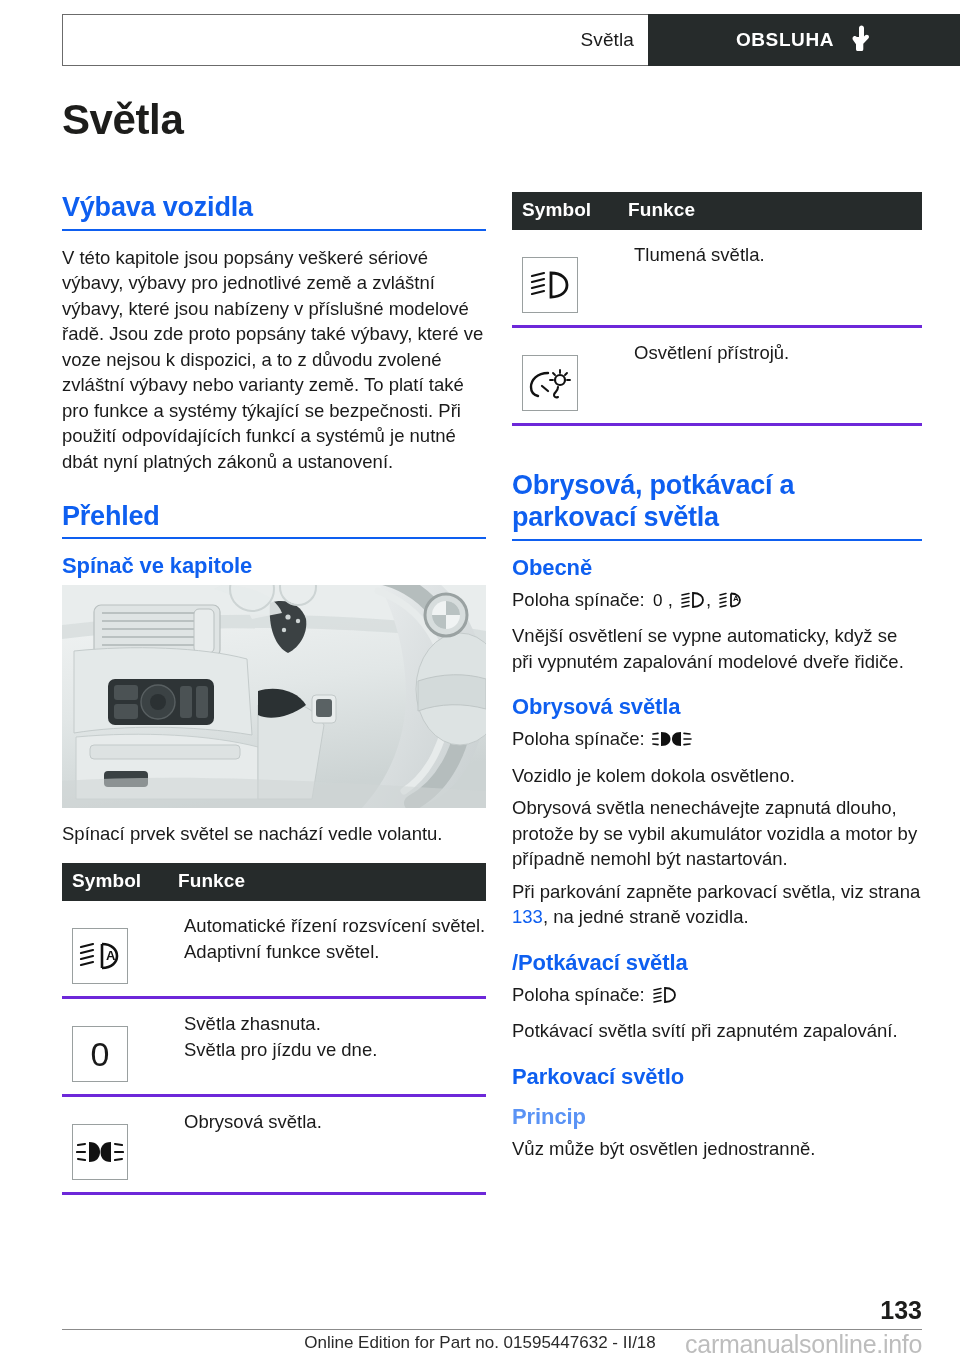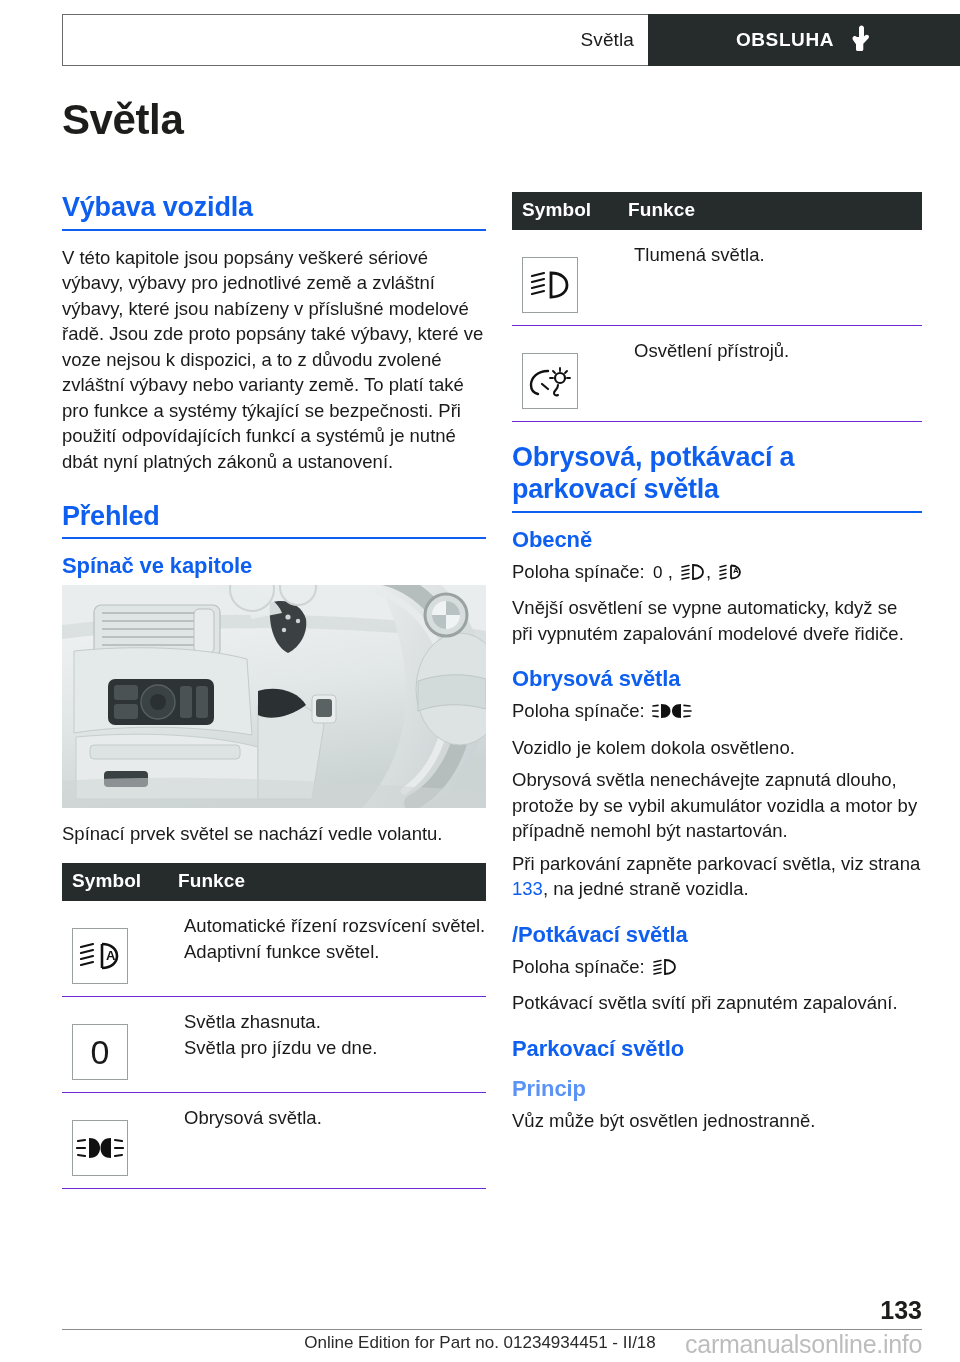--- a/index.html
+++ b/index.html
@@ -145,21 +145,21 @@
     background: #262b2b;
     color: #ffffff;
     font-size: 19px;
     font-weight: bold;
     text-align: left;
     padding: 7px 0 9px 10px;
     letter-spacing: 0.1px;
   }
   .symtable thead th.c-sym { width: 96px; }
   .symtable tbody td {
-    border-bottom: 1px solid #6d28d9;
+    border-bottom: 3px solid #6d28d9;
     vertical-align: top;
     padding: 27px 0 12px 0;
   }
   .symtable tbody td.c-sym {
     width: 96px;
     padding-left: 10px;
   }
   .symtable tbody td.c-fn {
     font-size: 18.5px;
     line-height: 1.4;
@@ -460,21 +460,21 @@
             </svg>
           </div>
         </td>
         <td class="c-fn">
           <div>Osvětlení přístrojů.</div>
         </td>
       </tr>
     </tbody>
   </table>
 
-  <h2 class="blue" style="margin-top:20px;">Obrysová, potkávací a parkovací světla</h2>
+  <h2 class="blue" style="margin-top:44px;">Obrysová, potkávací a parkovací světla</h2>
   <hr class="rule-blue">
 
   <h3 class="blue first">Obecně</h3>
   <p class="switchline">
     <span>Poloha spínače:</span>
     <span class="inline-sym">
       <svg width="14" height="18" viewBox="0 0 14 18">
           <text x="1" y="15" font-family="Liberation Sans, sans-serif" font-size="17" fill="#111">0</text>
         </svg>
     </span>,
@@ -546,14 +546,14 @@
   </p>
   <p class="body">Potkávací světla svítí při zapnutém zapalování.</p>
 
   <h3 class="blue">Parkovací světlo</h3>
   <h3 class="blue light" style="margin-top:14px;">Princip</h3>
   <p class="body">Vůz může být osvětlen jednostranně.</p>
 </div>
 
 <div class="pagenum">133</div>
 <div class="footer-rule"></div>
-<div class="footer-text">Online Edition for Part no. 01234934451 - II/18</div>
+<div class="footer-text">Online Edition for Part no. 01595447632 - II/18</div>
 <div class="watermark">carmanualsonline.info</div>
 
 </body></html>

